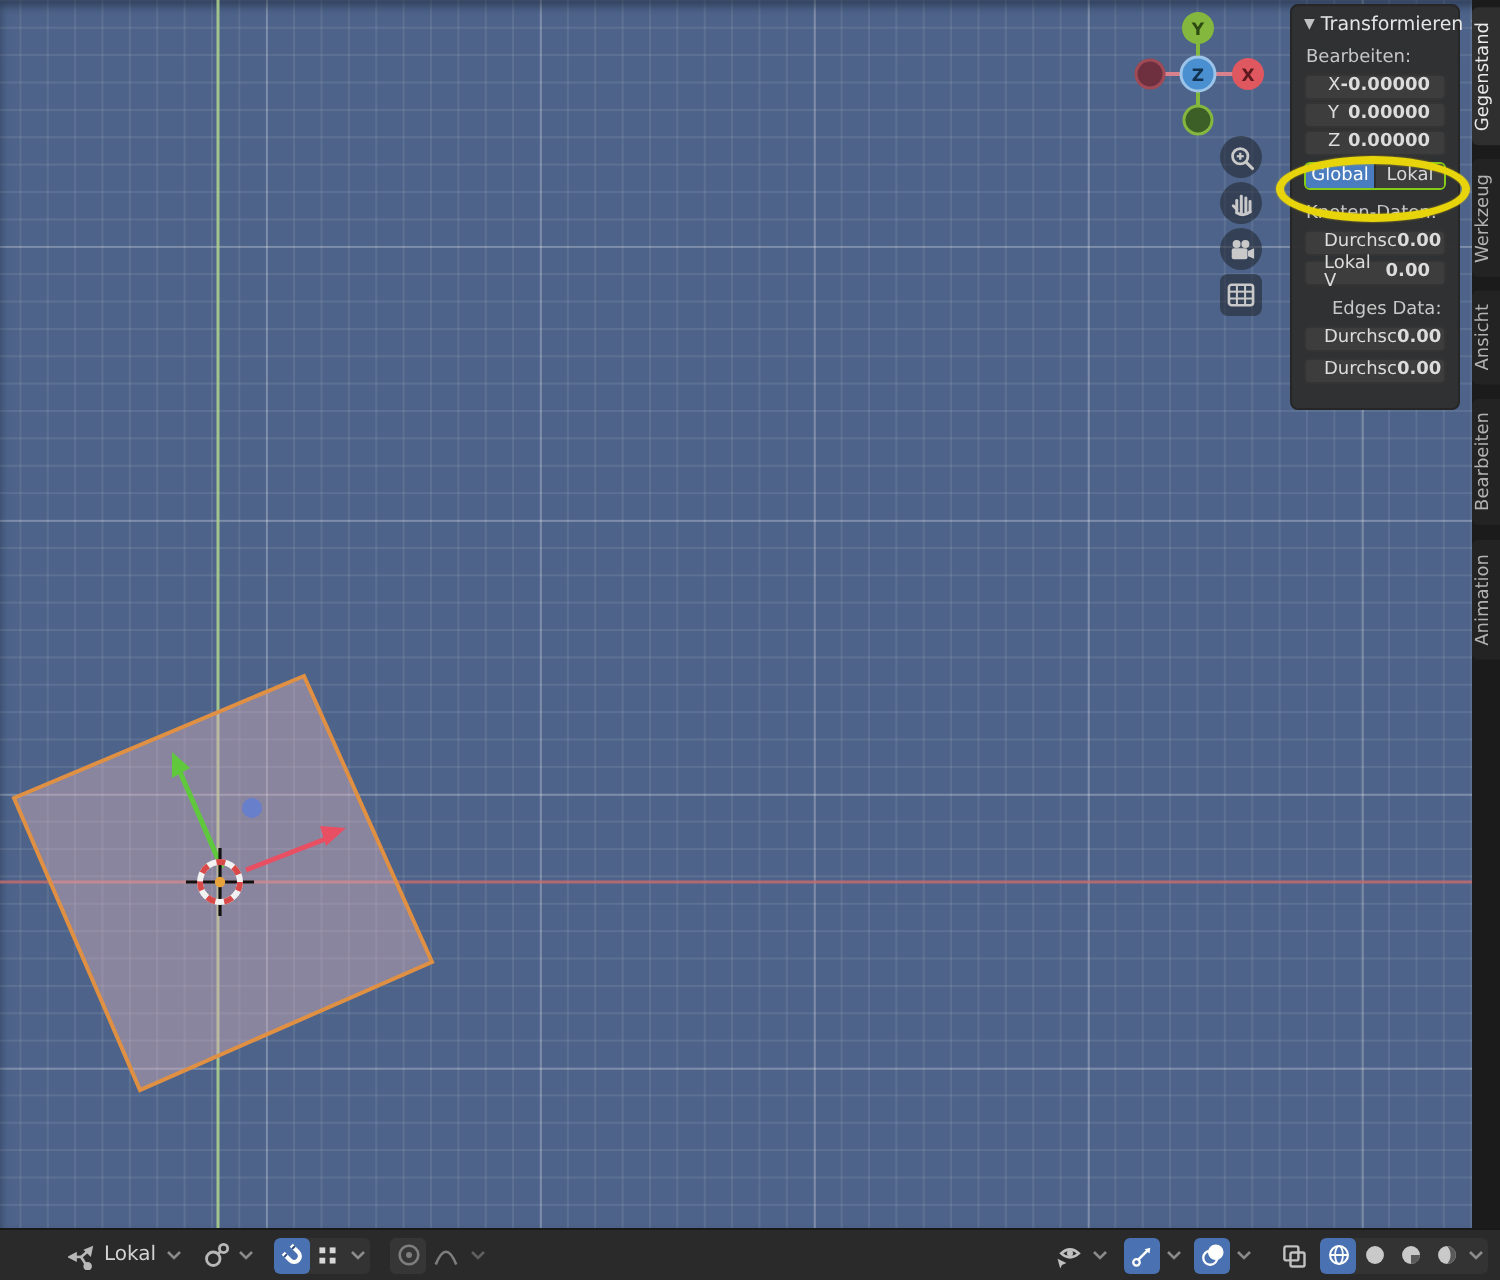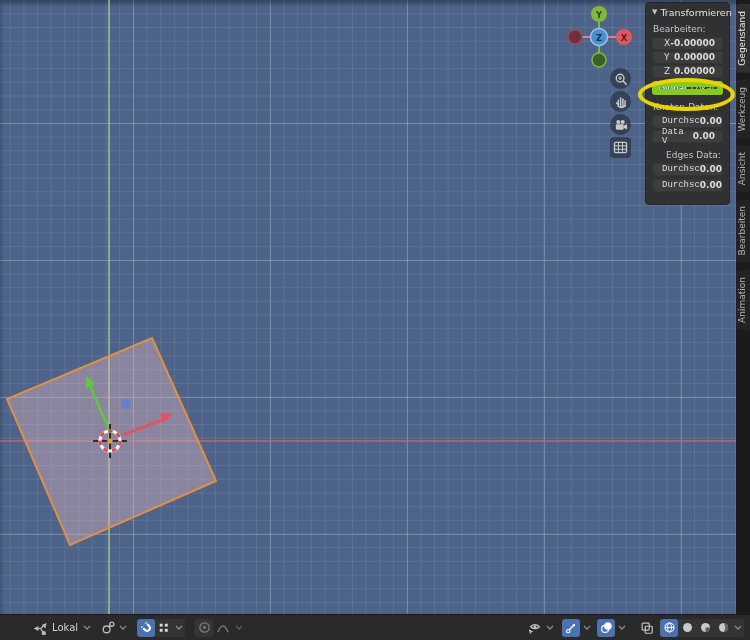--- a/index.html
+++ b/index.html
@@ -41,24 +41,24 @@
   .panel-title{font-size:9.5px;white-space:nowrap;}
   .drag-dots{margin-left:auto;opacity:.55;}
   .sec-label{color:#c7c7c7;margin:6px 0 3px 1px;font-size:9px;}
   .fieldcol{display:flex;flex-direction:column;gap:1px;}
   .field{
     display:flex;align-items:center;height:13px;background:#3d3d3d;
     border-radius:2.5px;color:#dcdcdc;cursor:pointer;border:1px solid #343434;
   }
   .field .flabel{padding-left:11px;}
   .field .fvalue{margin-left:auto;padding-right:7px;font-weight:bold;}
-  .field.named .flabel{padding-left:9px;font-family:Liberation Mono, monospace;}
+  .field.named .flabel{padding-left:9px;}
   .seg{
     display:flex;height:14px;margin-top:3px;border-radius:3px;overflow:hidden;
-    border:6px solid #84cc16;
+    border:1px solid #84cc16;
   }
   .seg > div{
     flex:1;display:flex;align-items:center;justify-content:center;
     background:#3d3d3d;color:#d8d8d8;cursor:pointer;
   }
   .seg > .on{background:#4a7cc0;color:#ffffff;}
   .seg > div + div{border-left:1px solid #2e2e2e;}
   
   .tabstrip{
     position:absolute;left:736px;top:0;width:14px;height:614px;
@@ -220,21 +220,21 @@
       <div>Lokal</div>
     </div>
 
     <div class="sec-label" style="margin-top:8px;">Knoten-Daten:</div>
     <div class="fieldcol" style="gap:2px;">
       <div class="field named">
         <span class="flabel">Durchsc</span>
         <span class="fvalue">0.00</span>
       </div>
       <div class="field named">
-        <span class="flabel">Data V</span>
+        <span class="flabel">Lokal V</span>
         <span class="fvalue">0.00</span>
       </div>
     </div>
 
     <div class="sec-label" style="margin-top:8px;padding-left:13px;">Edges Data:</div>
     <div class="fieldcol" style="gap:3px;">
       <div class="field named">
         <span class="flabel">Durchsc</span>
         <span class="fvalue">0.00</span>
       </div>

